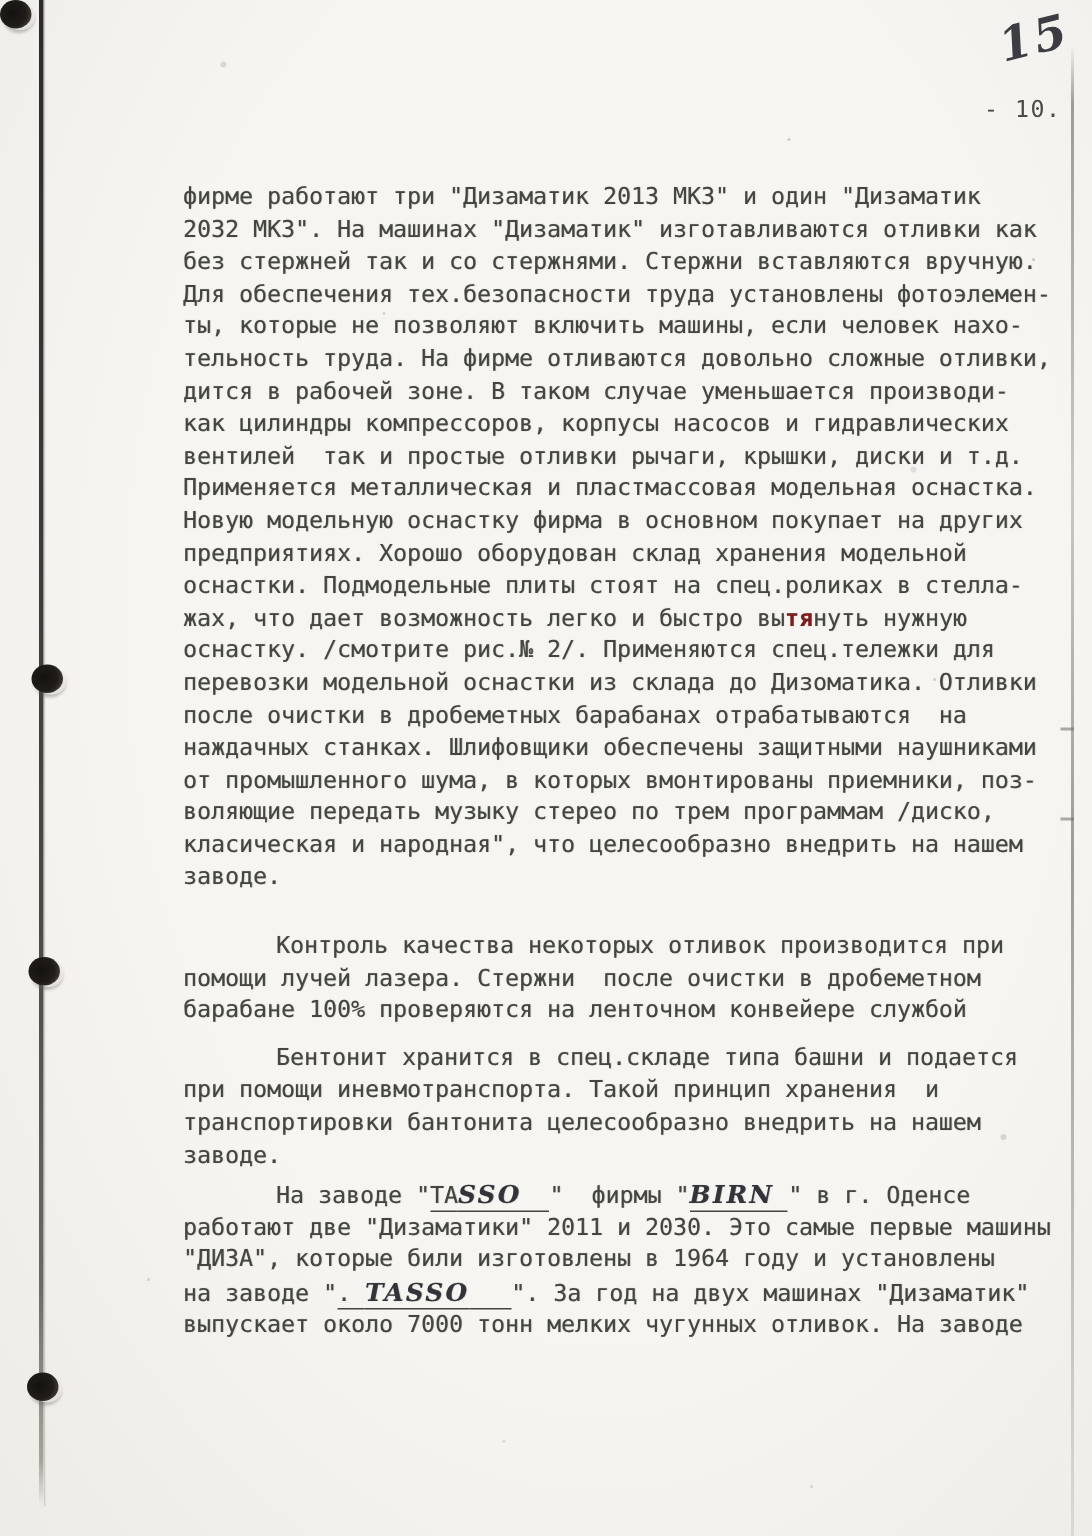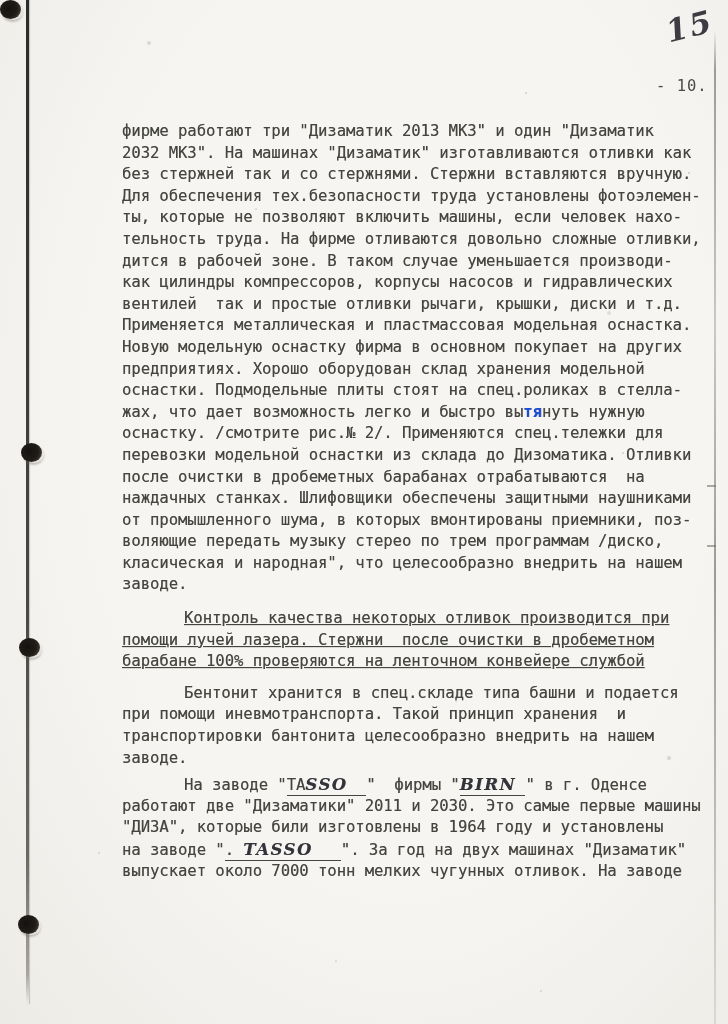--- a/index.html
+++ b/index.html
@@ -48,43 +48,43 @@
       98px 852px 0 0 rgba(95,90,84,.22), 335px 960px 0 0 rgba(95,90,84,.18),
       540px 990px 0 0 rgba(95,90,84,.2), 622px 452px 0 0 rgba(95,90,84,.25);
   }
 
   .hand-num{
     position:absolute;left:666px;top:8px;
     font-family:"DejaVu Serif", serif;font-style:italic;font-weight:bold;
     font-size:31px;color:#3c3c42;transform:rotate(-14deg);letter-spacing:2px;
   }
   .page-num{
-    position:absolute;left:656px;top:77px;
+    position:absolute;left:656px;top:64px;
     font-size:15.5px;color:#4a4a46;letter-spacing:1px;
   }
 
   .doc{
     position:absolute;left:122px;top:121px;width:592px;
     font-size:15.5px;line-height:21.6px;color:#454540;
     text-shadow:.3px .3px .6px rgba(70,70,66,.55);
   }
   .line{white-space:pre;height:21.6px;}
   .para.indent .line:first-child{padding-left:62px;}
-  .para.p2{margin-top:12px;text-decoration:underline;}
+  .para.p2{margin-top:24px;}
   .para.p3{margin-top:10px;}
   .para.p4{margin-top:5px;}
 
   .seg-t{}
   .seg-tu{border-bottom:1.6px solid #45453f;padding-bottom:1px;}
   .seg-h,.seg-hu{
     font-family:"DejaVu Serif", serif;font-style:italic;font-weight:600;
     font-size:16.5px;letter-spacing:1.5px;color:#33333a;margin-top:32px;
   }
   .seg-hu{border-bottom:1.6px solid #45453f;padding-bottom:1px;}
-  .seg-hb{font-weight:bold;color:#1d4ed8;}
+  .seg-hb{font-weight:bold;color:#7f1d1d;}
 </style>
 </head>
 <body>
 
 <div class="page">
   <div class="bind-line"></div>
   <div class="hole"></div>
   <div class="hole"></div>
   <div class="hole"></div>
   <div class="hole"></div>

